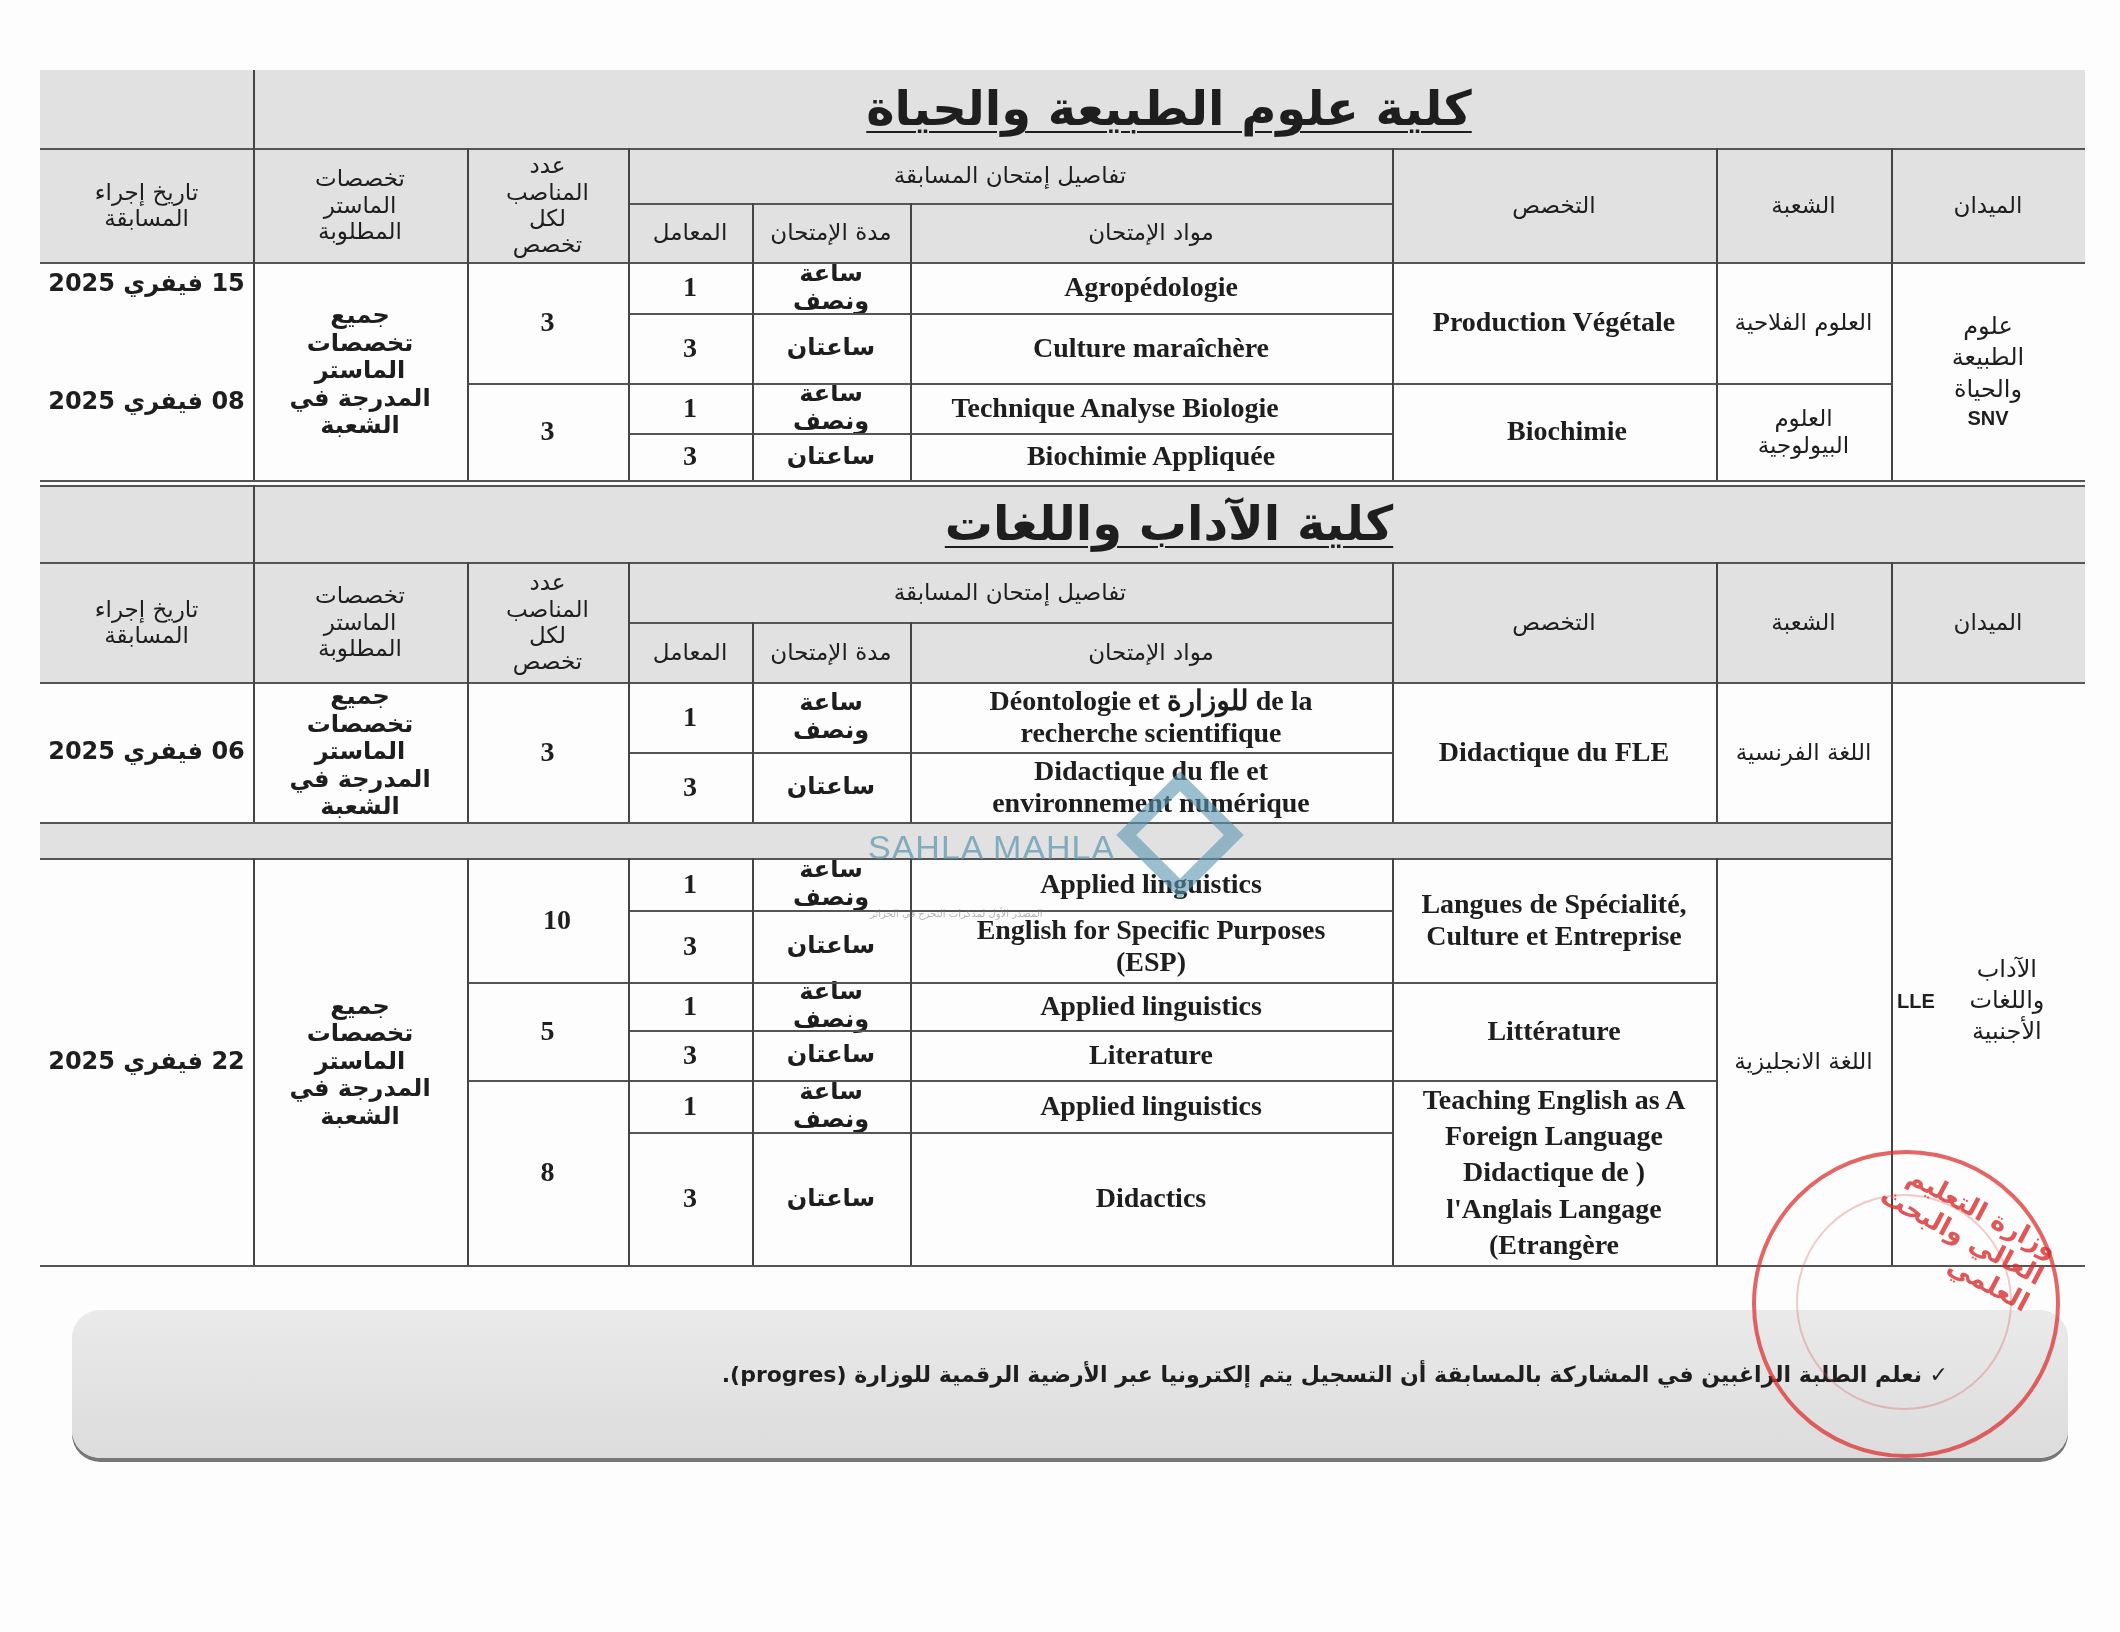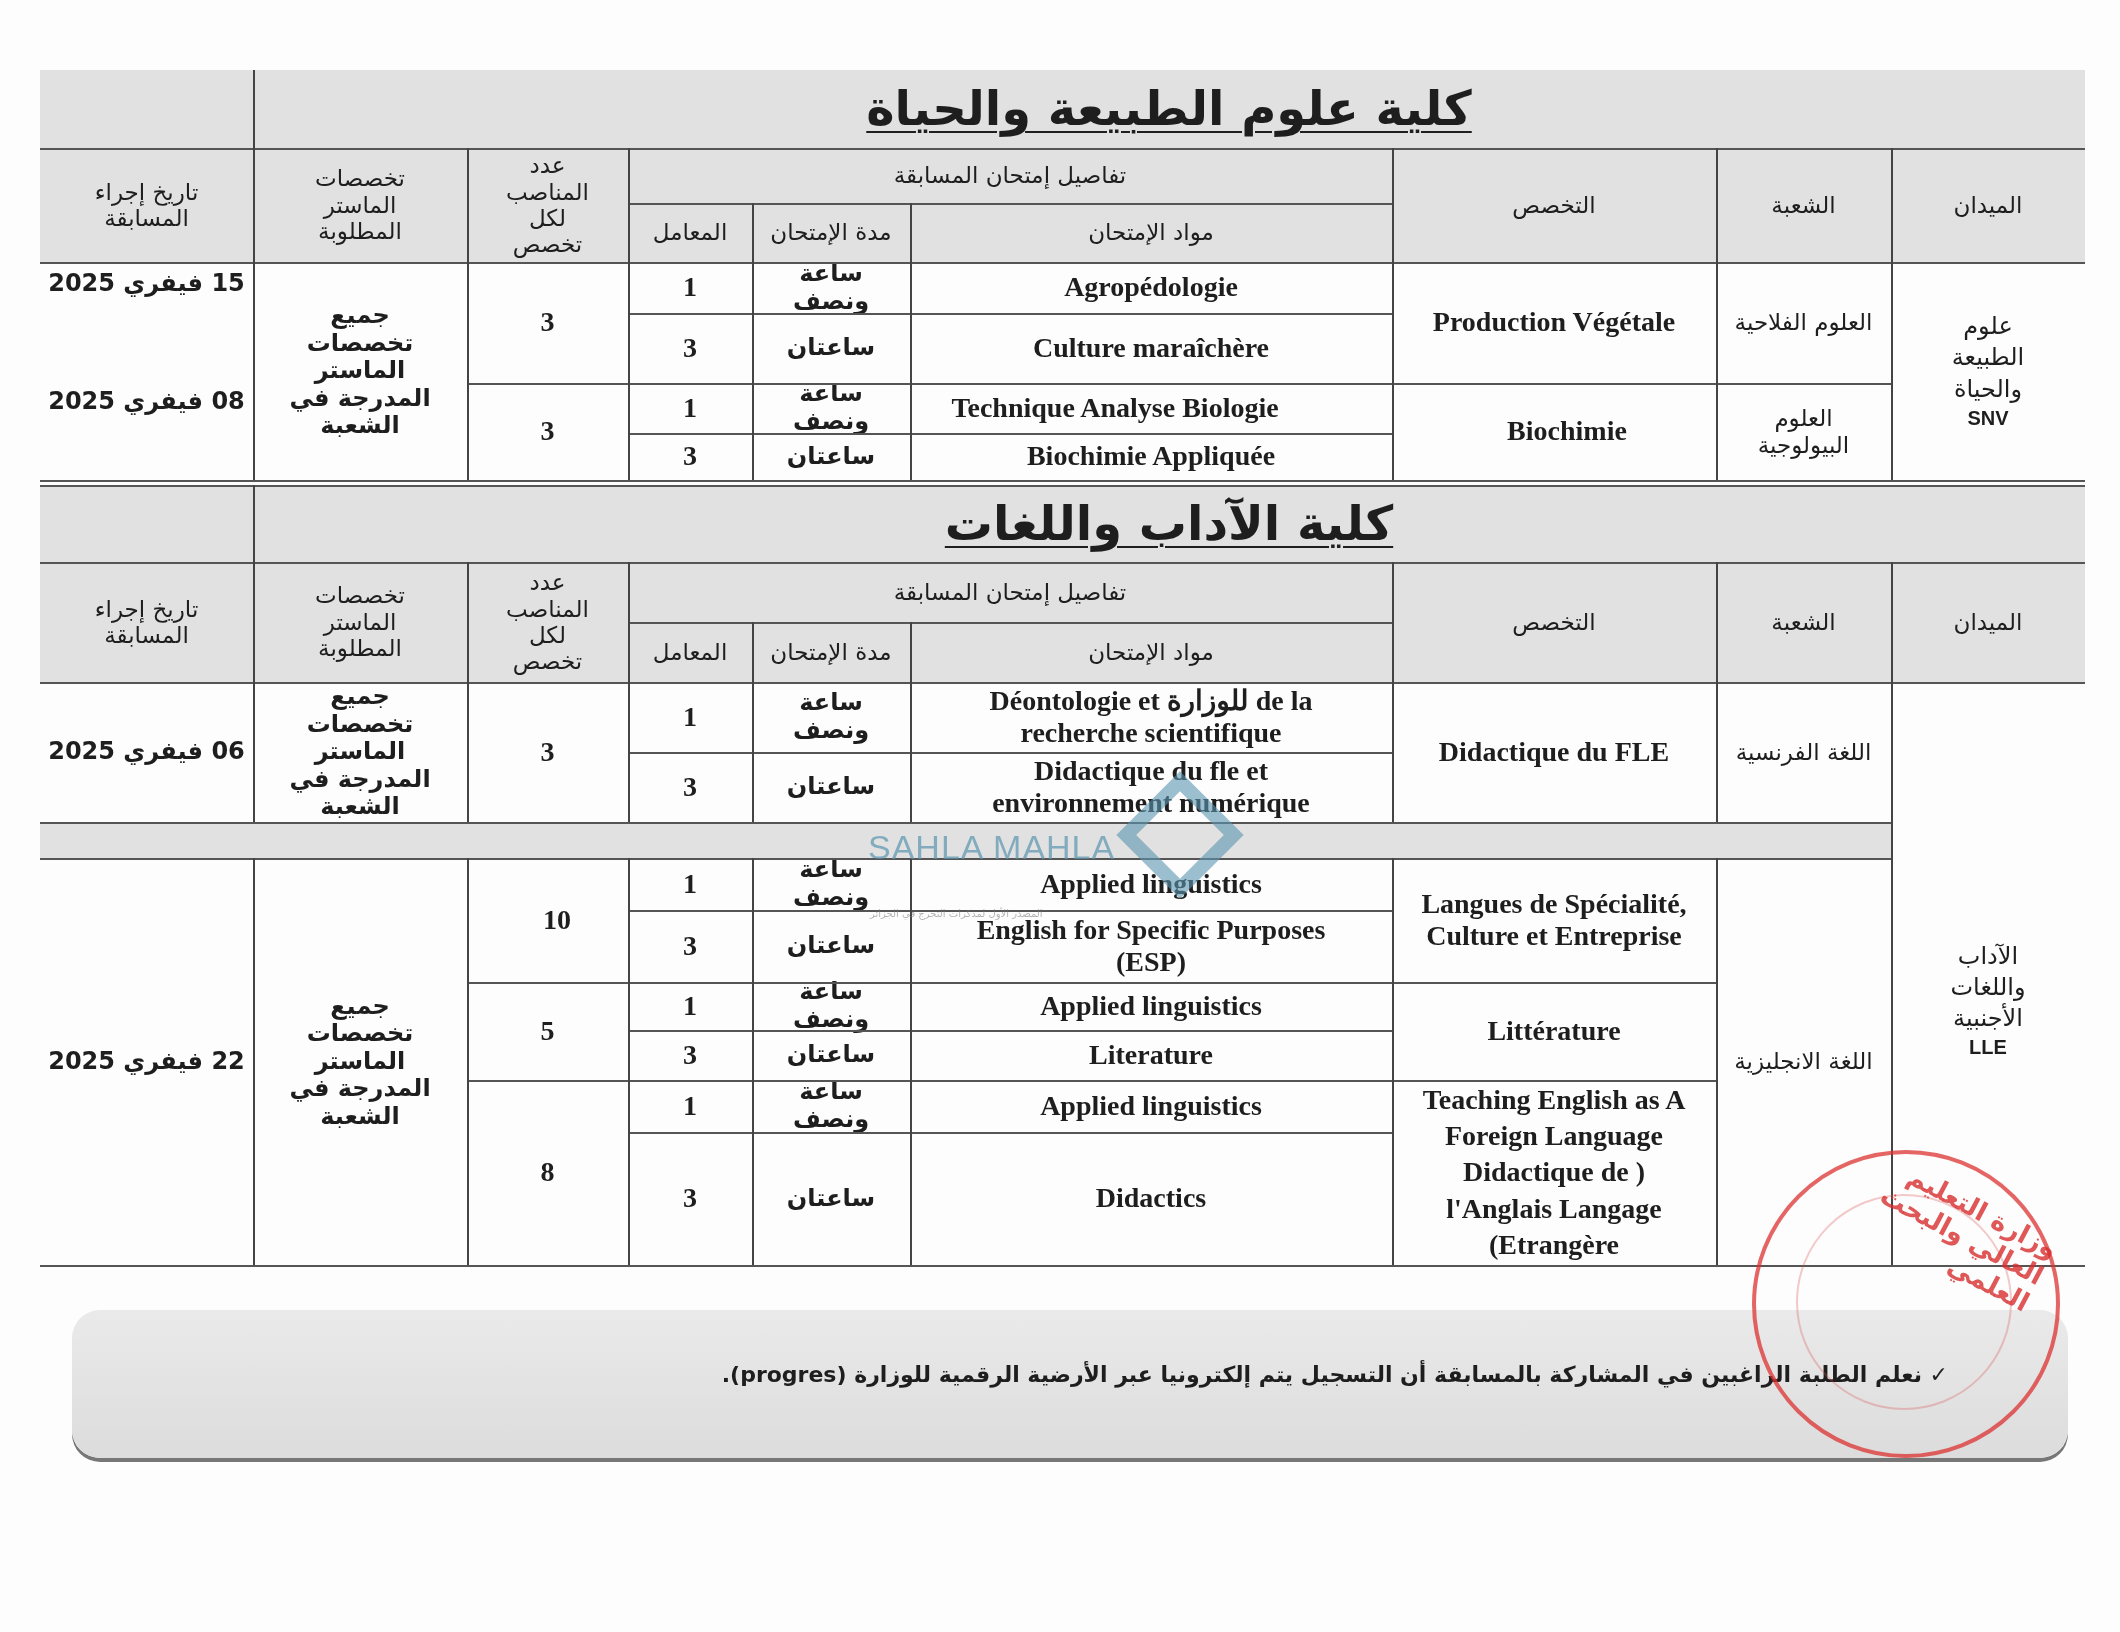--- a/index.html
+++ b/index.html
@@ -116,21 +116,21 @@
   <div class="cell ar arh" style="left:1716px;top:562px;width:175px;height:120px;">الشعبة</div>
   <div class="cell ar arh" style="left:1392px;top:562px;width:324px;height:120px;">التخصص</div>
   <div class="cell ar arh" style="left:628px;top:562px;width:764px;height:60px;">تفاصيل إمتحان المسابقة</div>
   <div class="cell ar arh" style="left:910px;top:622px;width:482px;height:60px;">مواد الإمتحان</div>
   <div class="cell ar arh" style="left:752px;top:622px;width:158px;height:60px;">مدة الإمتحان</div>
   <div class="cell ar arh" style="left:628px;top:622px;width:124px;height:60px;">المعامل</div>
   <div class="cell ar arh" style="left:467px;top:562px;width:161px;height:120px;padding:0 30px;">عدد المناصب لكل تخصص</div>
   <div class="cell ar arh" style="left:253px;top:562px;width:214px;height:120px;padding:0 30px;">تخصصات الماستر المطلوبة</div>
   <div class="cell ar arh" style="left:40px;top:562px;width:213px;height:120px;padding:0 40px;">تاريخ إجراء المسابقة</div>
 
-  <div class="cell ar field" style="left:1891px;top:682px;width:194px;height:583px;flex-direction:column;padding-top:56px;">
+  <div class="cell ar field" style="left:1891px;top:682px;width:194px;height:583px;flex-direction:row;padding-top:56px;">
     <span style="padding:0 26px;">الآداب واللغات الأجنبية</span>
     <span class="code">LLE</span>
   </div>
 
   <div class="cell ar arh" style="left:1716px;top:682px;width:175px;height:140px;">اللغة الفرنسية</div>
   <div class="cell lat" style="left:1392px;top:682px;width:324px;height:140px;">Didactique du FLE</div>
   <div class="cell lat" style="left:910px;top:682px;width:482px;height:70px;padding:0 30px;">Déontologie et للوزارة de la recherche scientifique</div>
   <div class="cell lat" style="left:910px;top:752px;width:482px;height:70px;padding:0 40px;">Didactique du fle et environnement numérique</div>
   <div class="cell ar arb" style="left:752px;top:682px;width:158px;height:70px;">ساعة ونصف</div>
   <div class="cell ar arb" style="left:752px;top:752px;width:158px;height:70px;">ساعتان</div>

